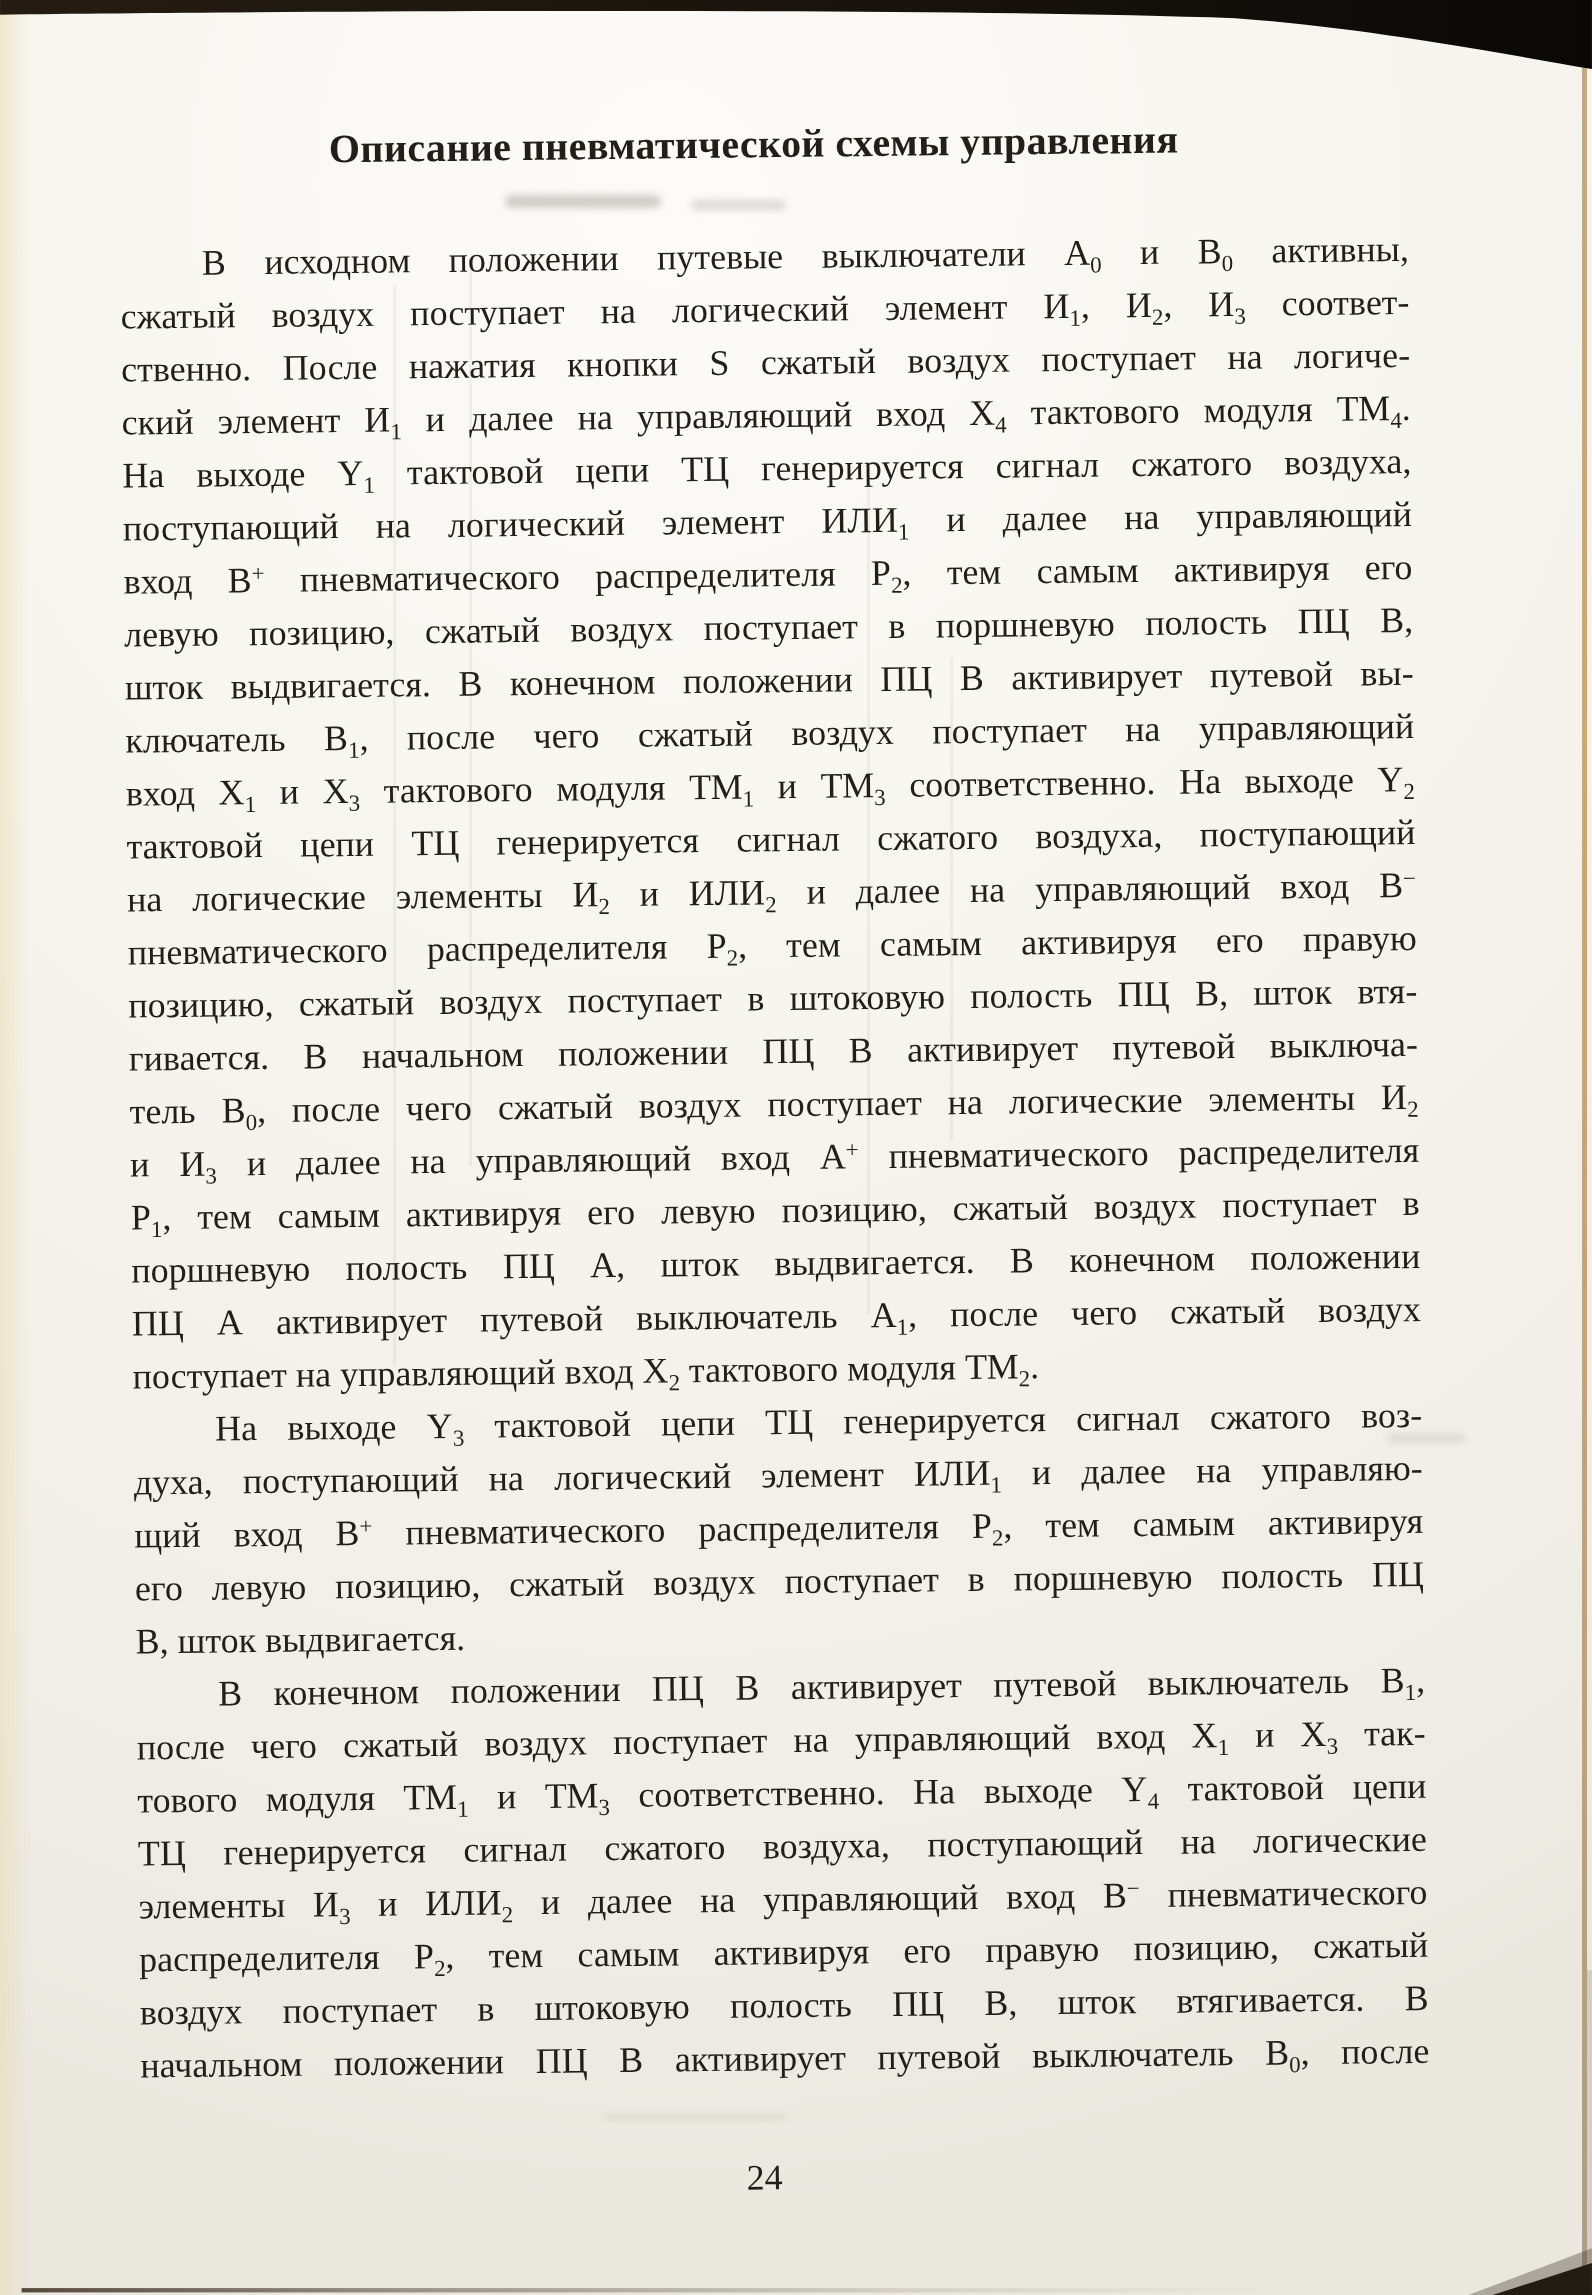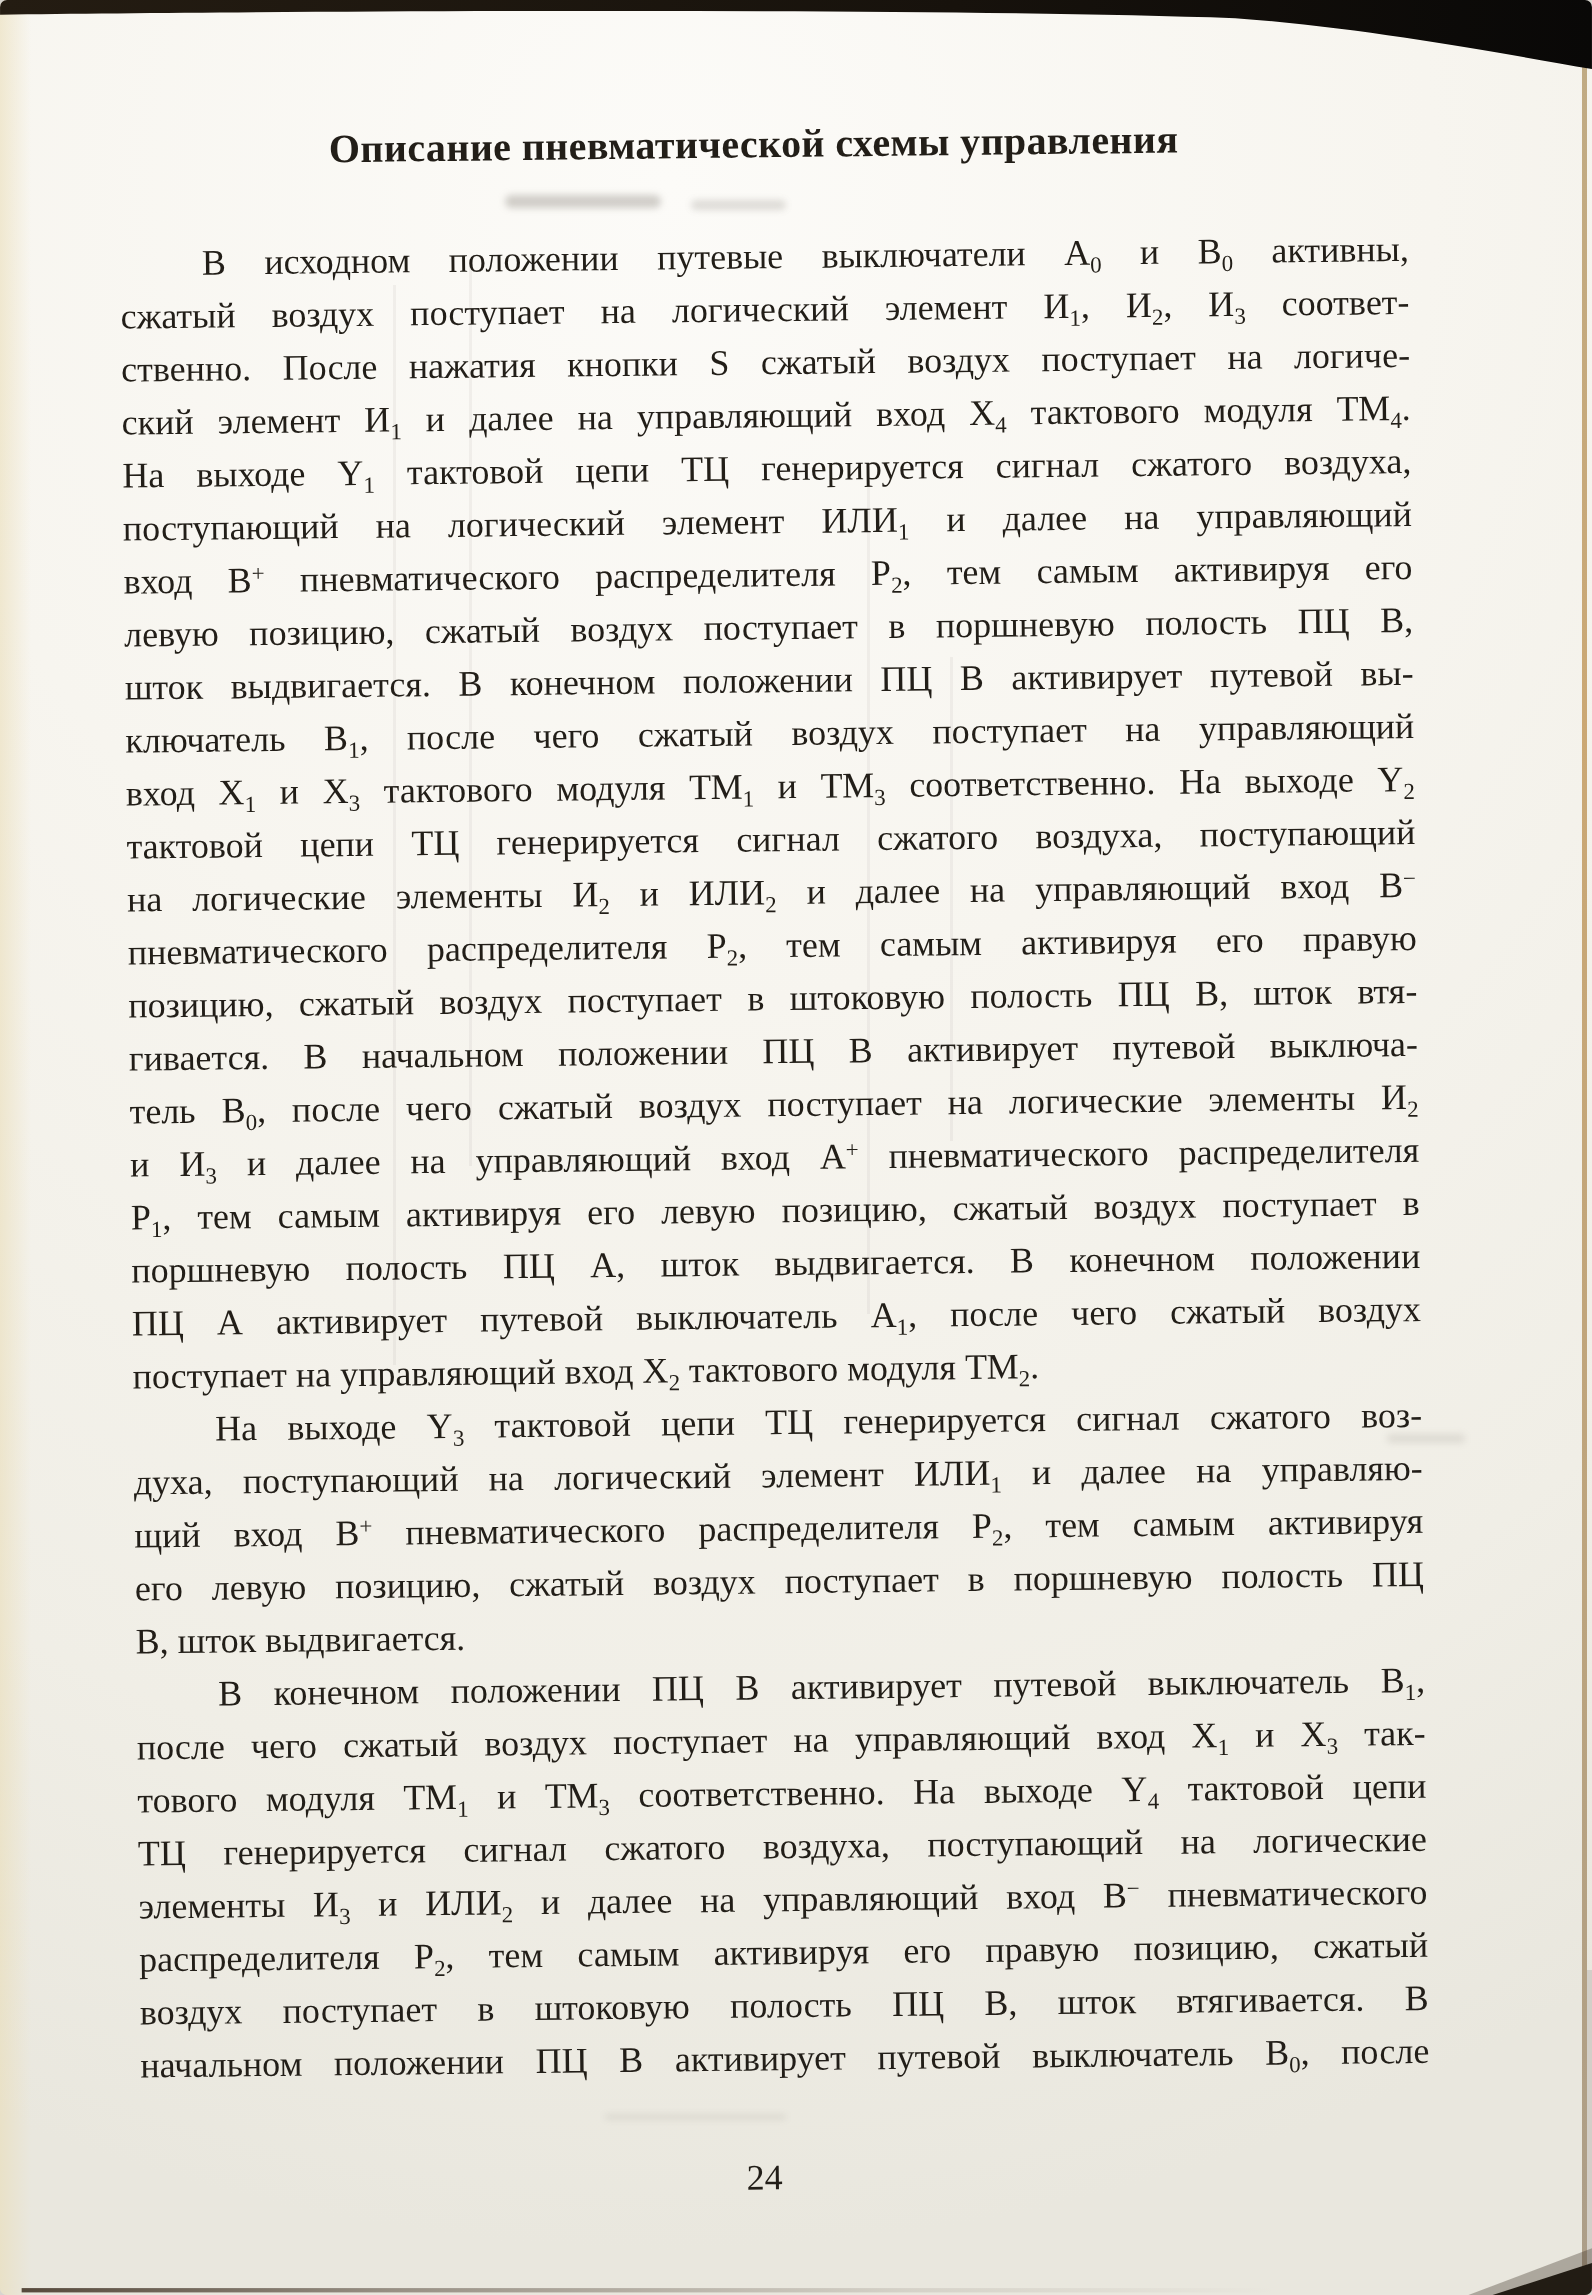--- a/index.html
+++ b/index.html
@@ -9,21 +9,20 @@
   }
   html,body{margin:0;padding:0;background:#d8d5cf;}
   .photo{
     position:relative;
     width:1592px;height:2295px;
     overflow:hidden;
     background:
       radial-gradient(120% 90% at 42% 8%, #fcfbf8 0%, #f7f5ef 40%, #f0eee6 78%, #e9e7de 100%);
     font-family:"Liberation Serif","DejaVu Serif",serif;
     color:var(--ink,#221e18);
-    border-radius:7px;
   }
   
   .left-edge-tint{
     position:absolute;left:0;top:0;width:31px;height:100%;
     background:linear-gradient(90deg, rgba(233,220,181,0.55), rgba(233,220,181,0));
   }
   
   .content{
     position:absolute;inset:0;
     transform:rotate(-0.65deg);

